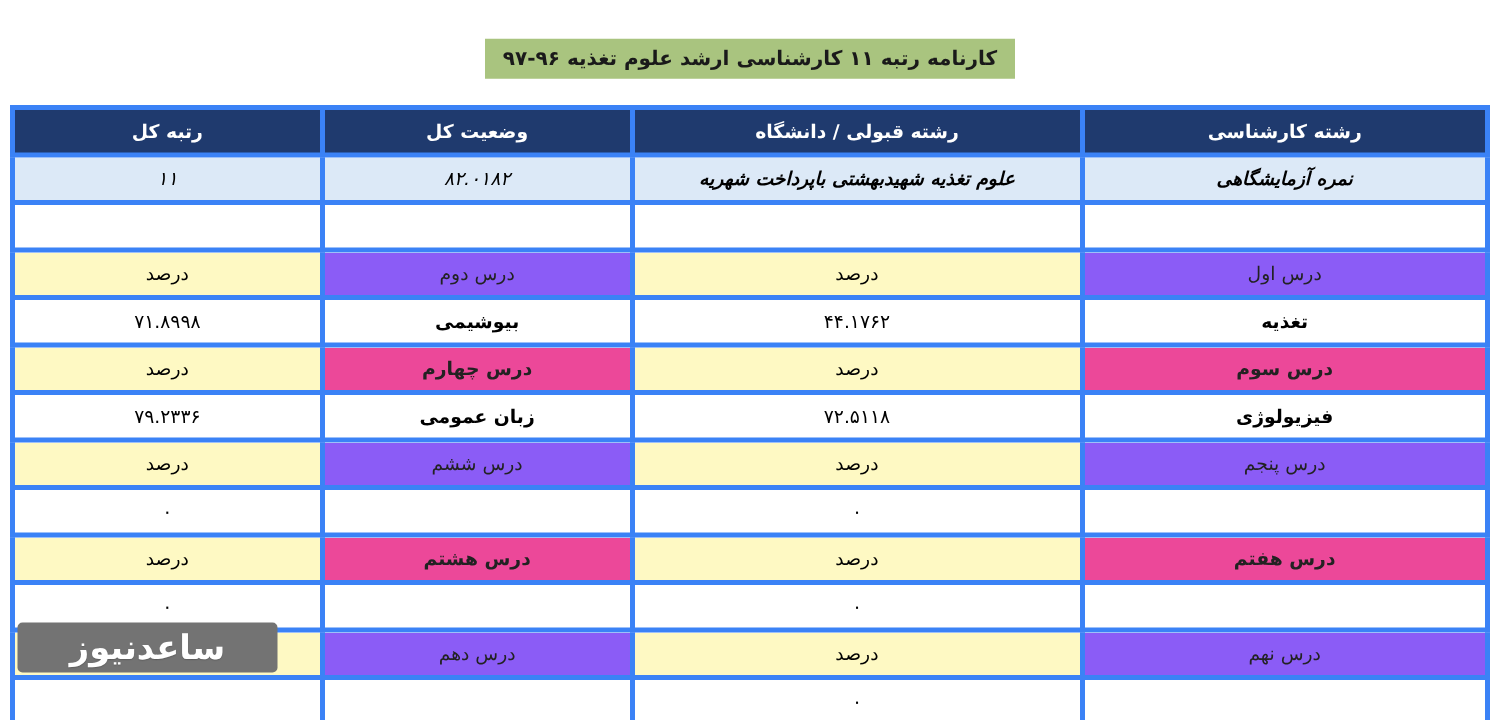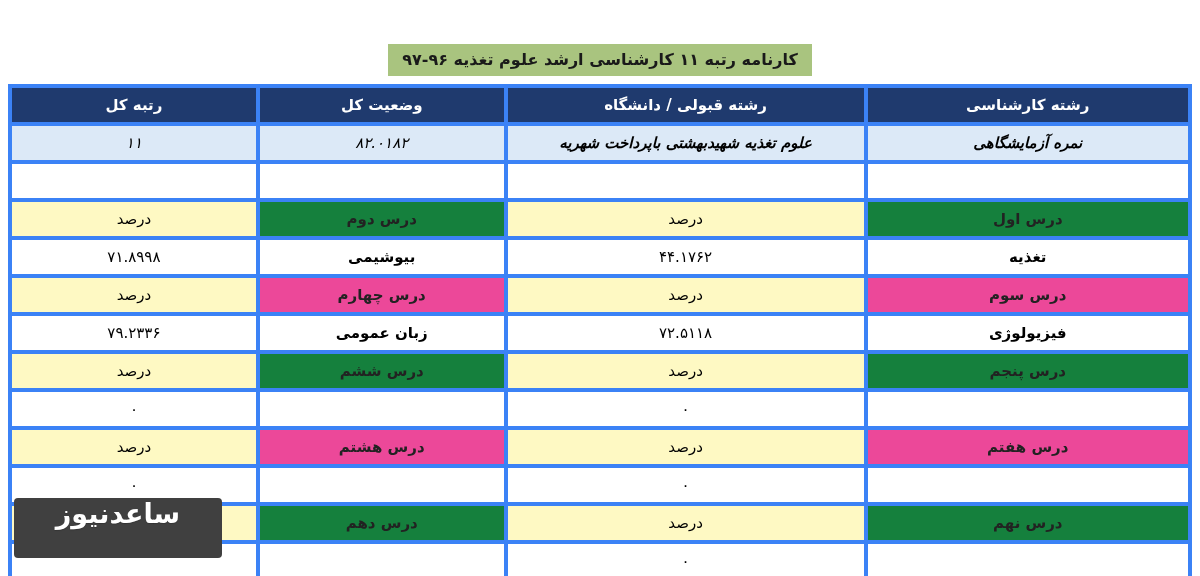--- a/index.html
+++ b/index.html
@@ -16,21 +16,21 @@
   }
   .page {
     position: relative;
     width: 1200px;
     height: 576px;
     background: #ffffff;
   }
   
   .title-wrap {
     position: absolute;
-    top: 43px;
+    top: 30px;
     left: 0;
     width: 1200px;
     height: 34px;
     display: flex;
     justify-content: center;
     align-items: center;
   }
   .title-banner {
     background: #a9c47f;
     color: #1a1a1a;
@@ -72,38 +72,39 @@
   }
   
   col.c1 { width: 27.5%; }
   col.c2 { width: 30.5%; }
   col.c3 { width: 21%; }
   col.c4 { width: 21%; }
 
   .band-light  { background: #dce9f7; font-style: italic; }
   .band-white  { background: #ffffff; }
 
-  .cell-pink   { background: #15803d; font-weight: bold; color: #222; }
+  .cell-pink   { background: #8b5cf6; font-weight: normal; color: #222; }
   .cell-orange { background: #ec4899; font-weight: bold; color: #222; }
   .cell-blue   { background: #fef9c3; }
 
   .bold { font-weight: bold; }
   .num { font-weight: normal; letter-spacing: 0.5px; }
   .status { font-weight: bold; font-size: 15px; }
 
   
   .watermark {
     position: absolute;
     right: 978px;
     top: 498px;
     width: 208px;
-    height: 60px;
-    background: #404040;
+    height: 40px;
+    background: #737373;
     border-radius: 4px;
     display: flex;
+    align-items: center;
     justify-content: center;
   }
   .watermark span {
     color: #ffffff;
     font-size: 27px;
     font-weight: bold;
     letter-spacing: 1px;
     direction: rtl;
     text-shadow: 0 1px 1px rgba(0,0,0,.18);
   }

